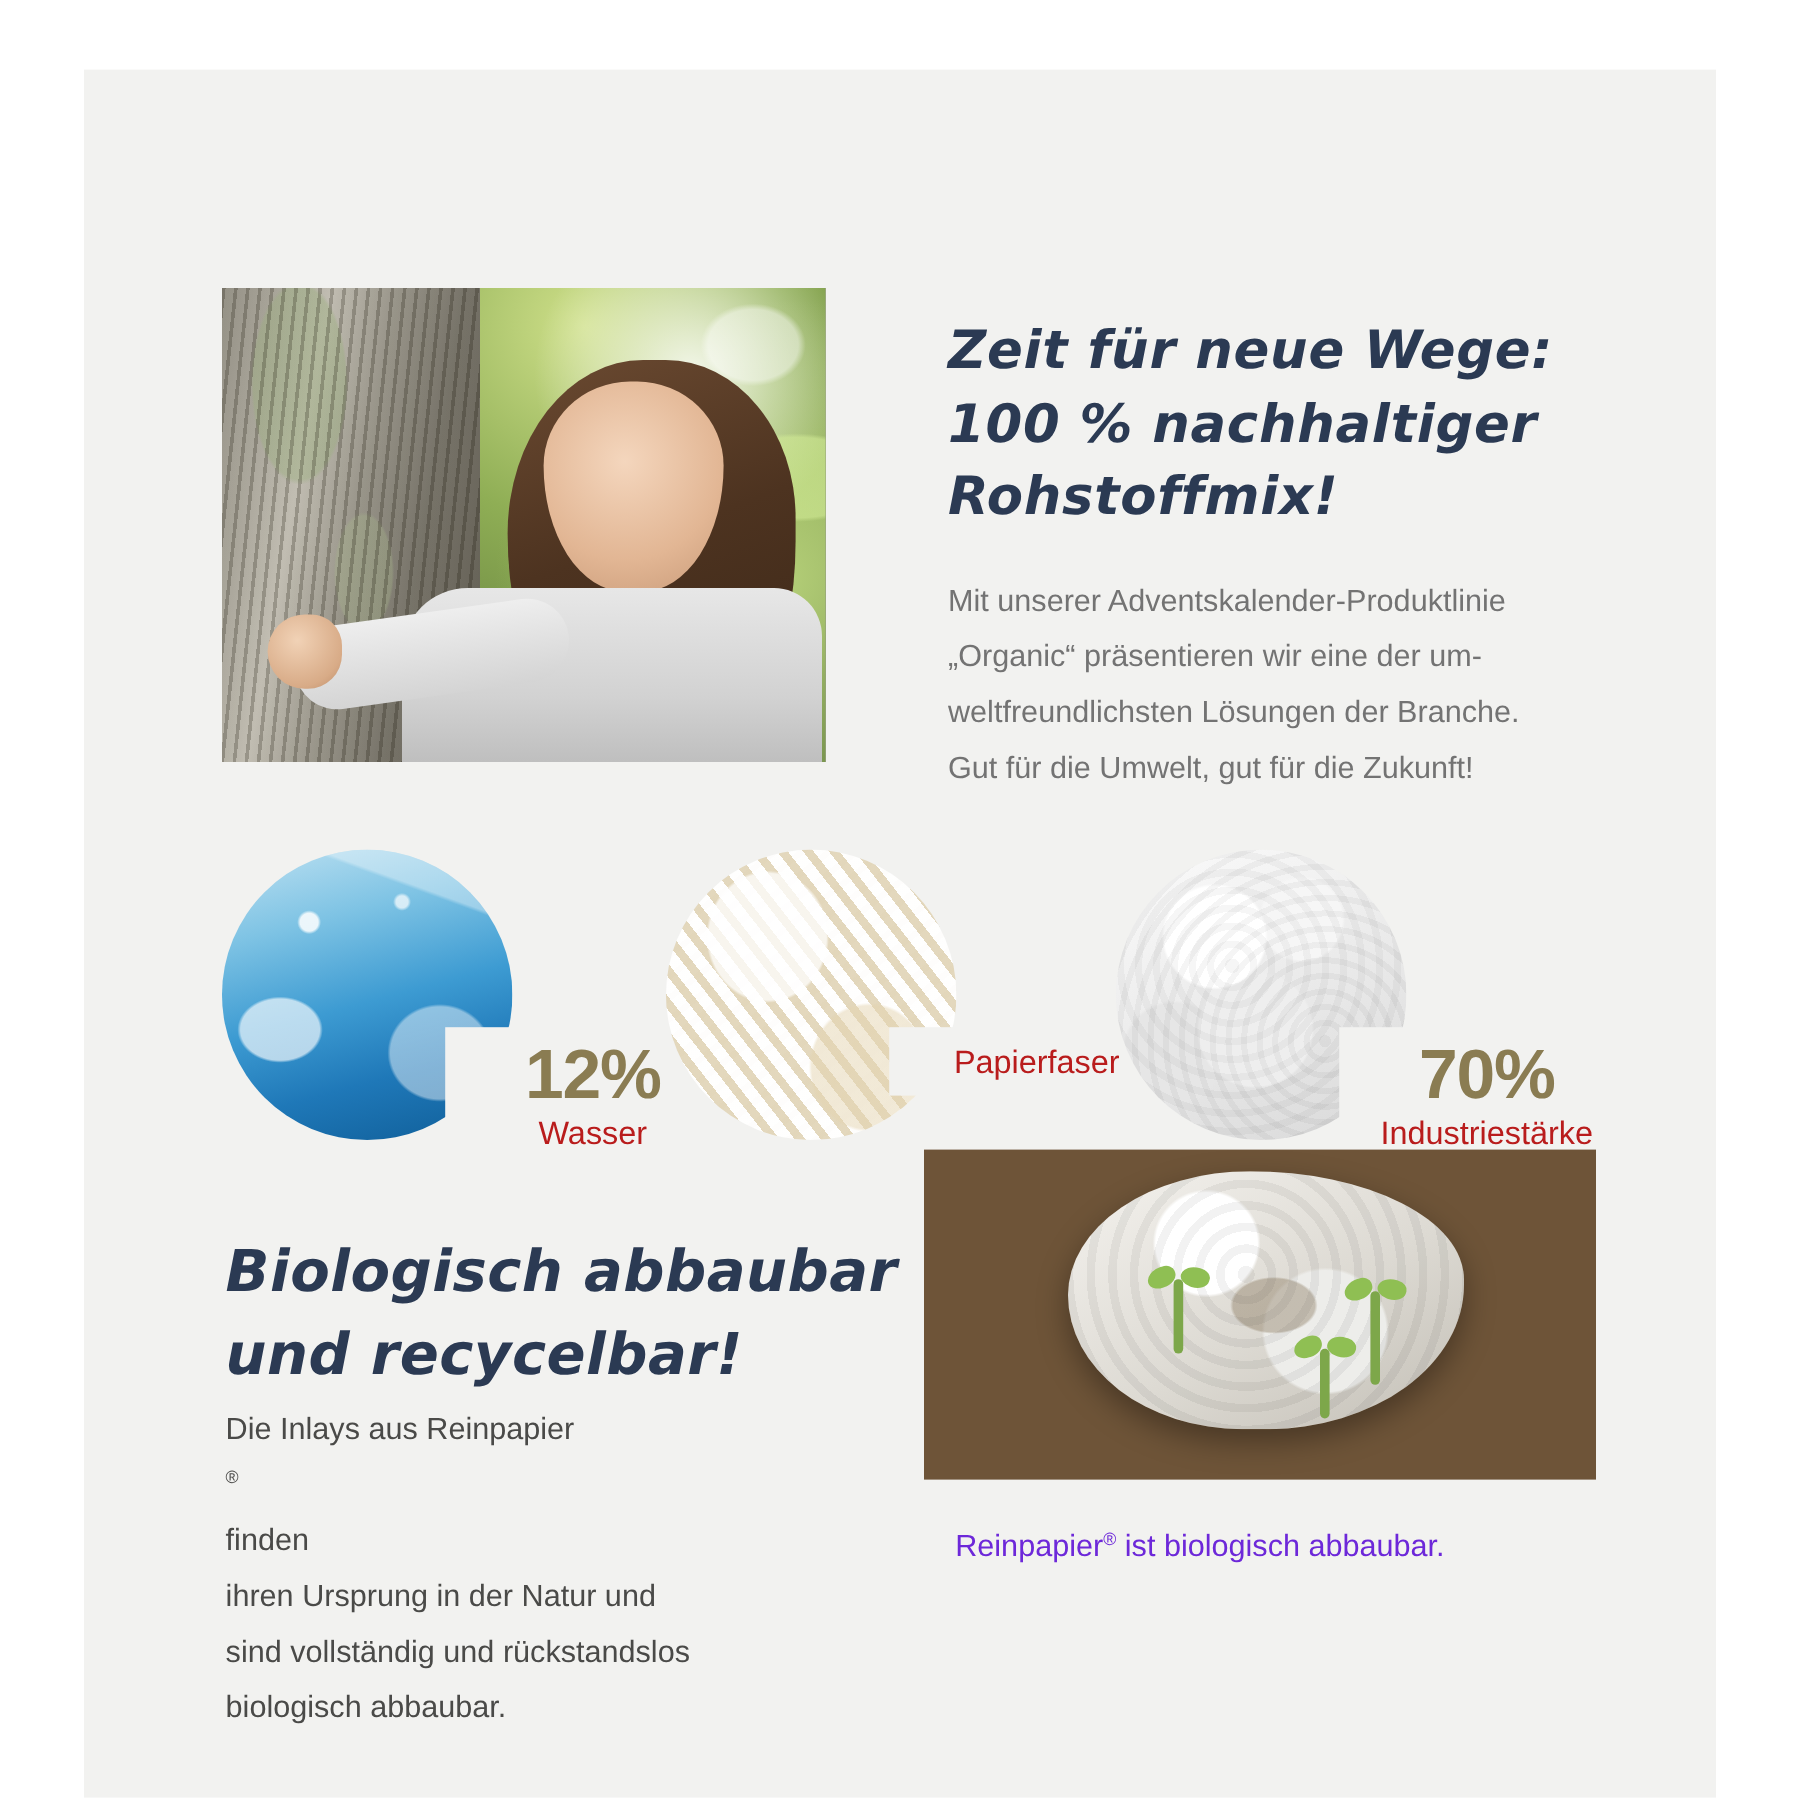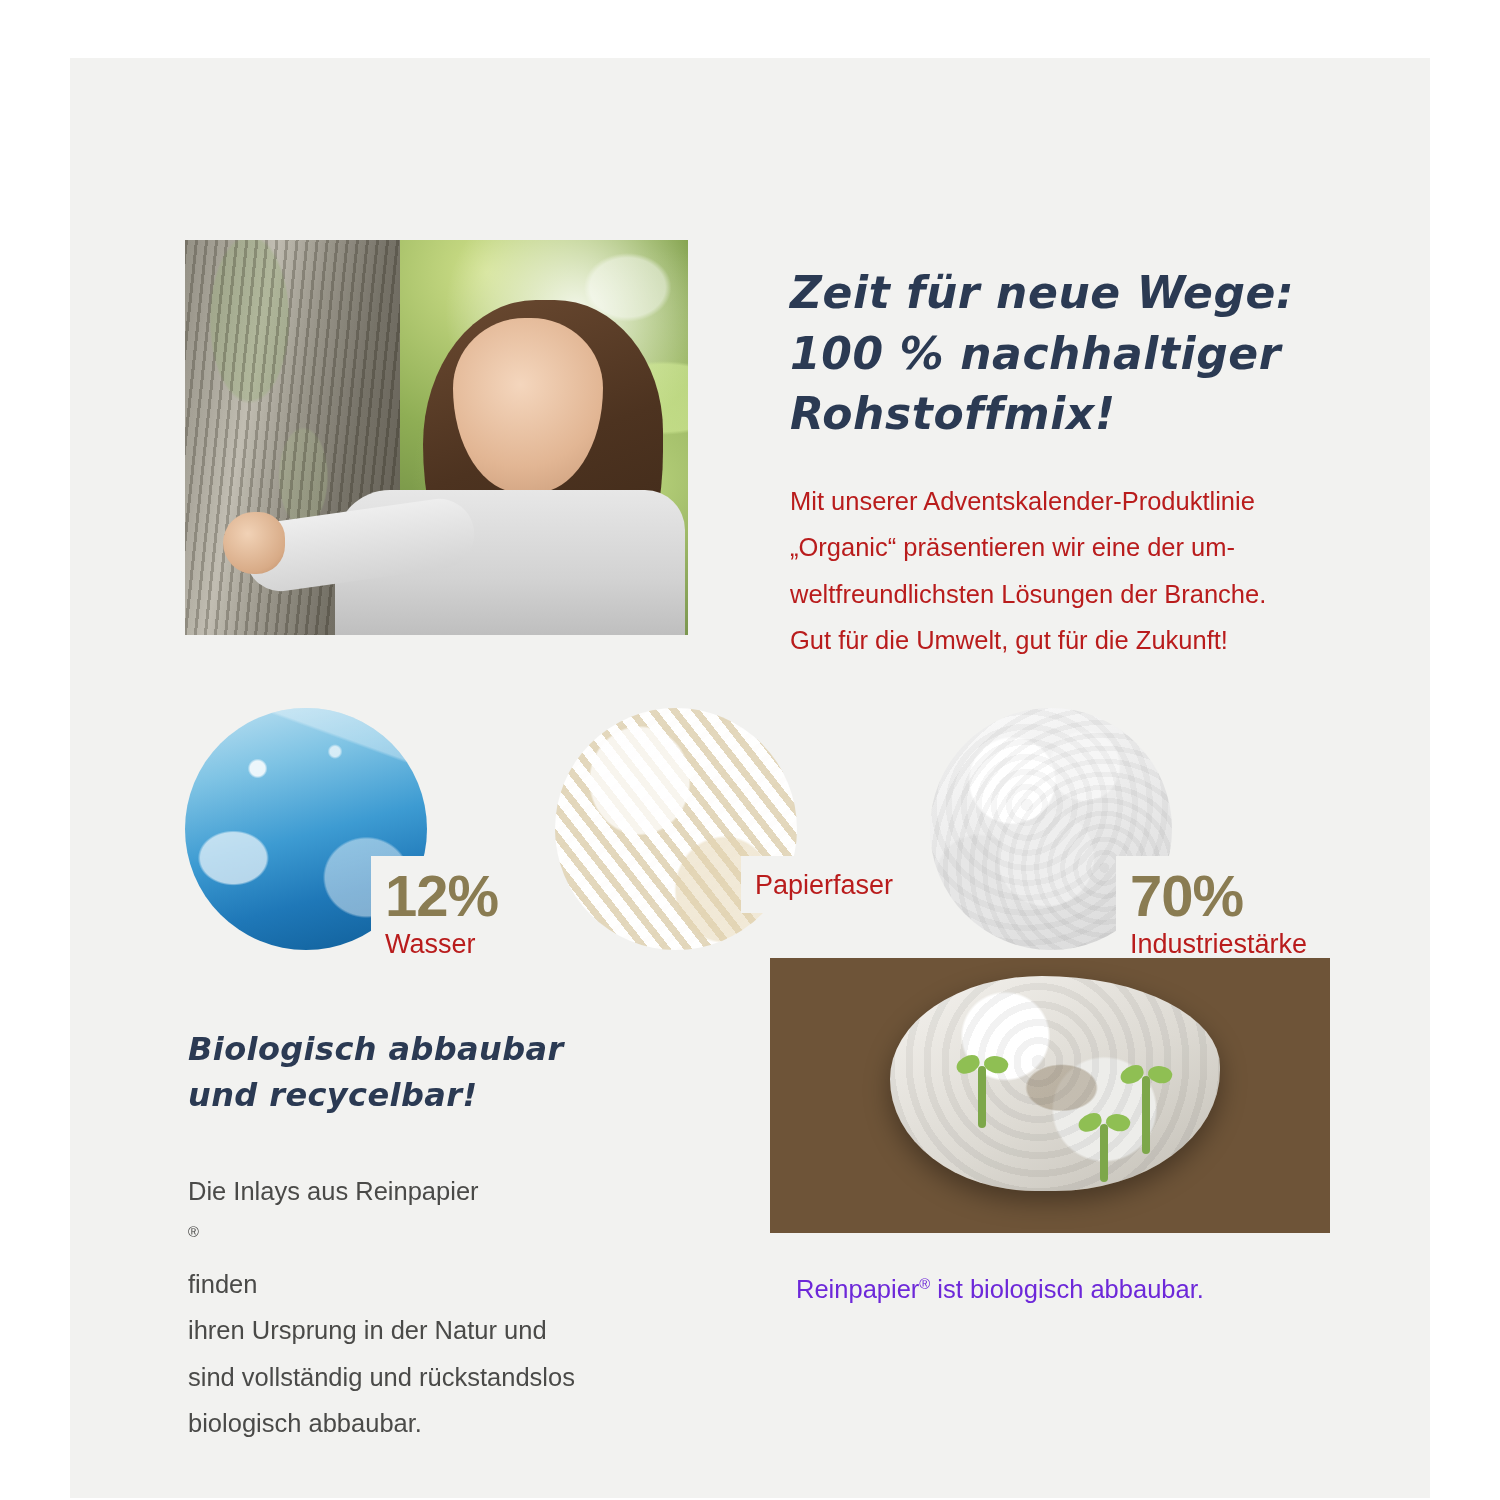--- a/index.html
+++ b/index.html
@@ -114,39 +114,40 @@
     line-height: 1.38;
     letter-spacing: 0.6px;
   }
   .headline span { display: block; }
 
   .intro-text {
     position: absolute;
     left: 720px;
     top: 420px;
     width: 625px;
-    color: #b91c1c;
+    color: #737373;
     font-size: 25.5px;
     line-height: 1.82;
   }
   .intro-text span { display: block; }
 
   
   .stats {
     position: absolute;
     left: 115px;
     top: 650px;
     width: 1215px;
     height: 265px;
   }
   .stat {
     position: absolute;
     top: 0;
     width: 400px;
     height: 265px;
+    text-align: center;
   }
   .stat.s1 { left: 0; }
   .stat.s2 { left: 370px; }
   .stat.s3 { left: 745px; }
 
   .circle {
     position: absolute;
     left: 0; top: 0;
     width: 242px; height: 242px;
     border-radius: 50%;
@@ -222,21 +223,21 @@
   
   .sub-headline {
     position: absolute;
     left: 118px;
     top: 968px;
     width: 580px;
     color: #2b3a53;
     font-family: "DejaVu Sans", sans-serif;
     font-weight: bold;
     font-style: italic;
-    font-size: 32px;
+    font-size: 48px;
     line-height: 1.44;
     letter-spacing: 0.4px;
   }
   .sub-headline span { display: block; }
 
   .body-text {
     position: absolute;
     left: 118px;
     top: 1110px;
     width: 560px;

